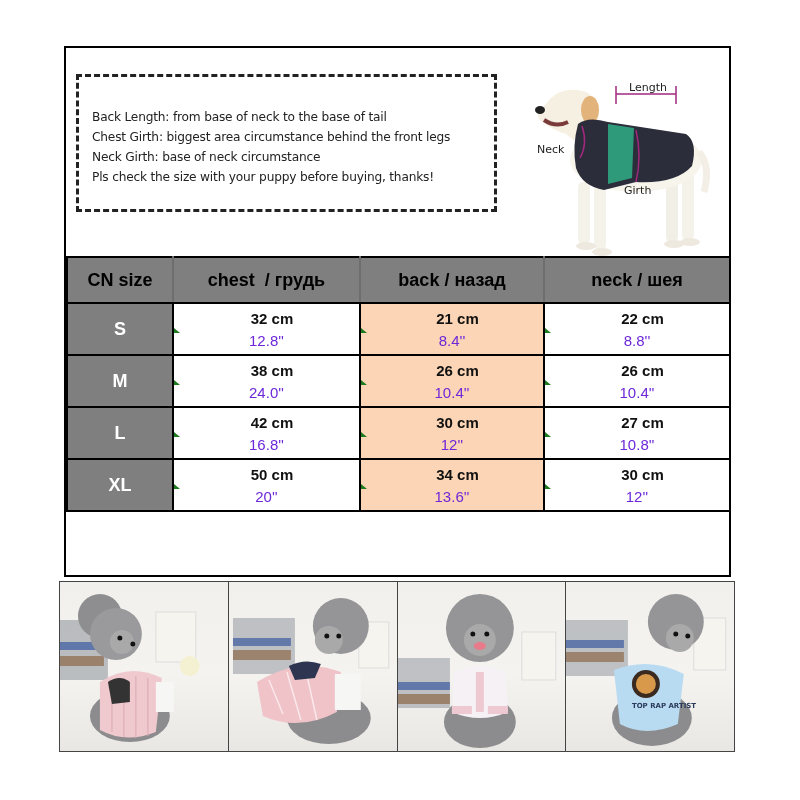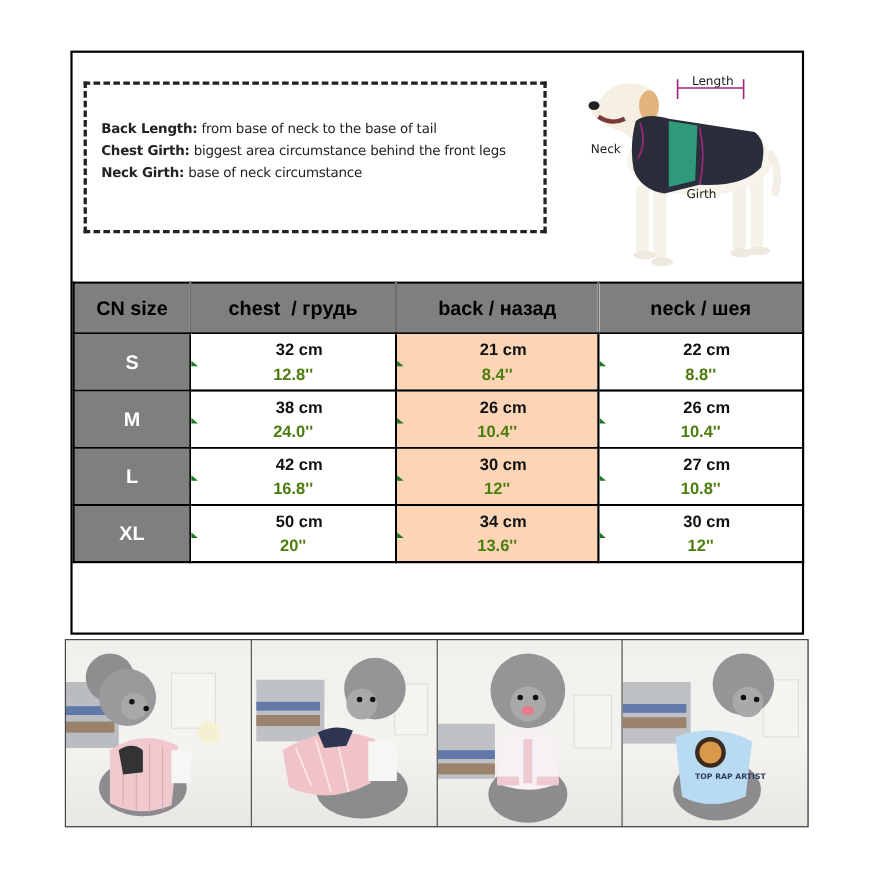--- a/index.html
+++ b/index.html
@@ -10,43 +10,43 @@
     border: 2px solid #000; background: #fff;
   }
   .info-area { position: absolute; left: 0; top: 0; width: 663px; height: 208px; }
   .dashed-box {
     position: absolute; left: 10px; top: 26px; width: 421px; height: 138px;
     border: 3px dashed #222; box-sizing: border-box;
     padding: 30px 0 0 13px;
     font-family: "DejaVu Sans", sans-serif; font-size: 12.2px; line-height: 20px; color: #222;
   }
   .dashed-box .line { white-space: nowrap; letter-spacing: -0.2px; }
-  .dashed-box b { font-weight: bold; }
-
-  .dog-illustration { position: absolute; left: 450px; top: 10px; width: 200px; height: 190px; }
+  .dashed-box b { font-weight: normal; }
+
+  .dog-illustration { position: absolute; left: 450px; top: 24px; width: 200px; height: 190px; }
   .dog-label { position: absolute; font-family: "DejaVu Sans", sans-serif; font-size: 11px; color: #222; }
 
   .size-table {
     position: absolute; left: 0; top: 208px; width: 663px; border-collapse: collapse;
     table-layout: fixed;
   }
   .size-table th, .size-table td { border: 2px solid #000; text-align: center; padding: 0; position: relative; }
   .size-table th {
     background: #7f7f7f; color: #000000; font-weight: bold; font-size: 18px; height: 44px;
     border-left-color: #6e6e6e; border-right-color: #6e6e6e;
   }
   .size-table th:first-child { border-left-color: #000; }
   .size-table th:last-child { border-right-color: #000; margin-left: 15px; }
   .size-table td.size-cell {
     background: #7f7f7f; color: #fff; font-weight: bold; font-size: 18px; height: 50px;
   }
   .size-table td.val { background: #fff; }
   .size-table td.val.back { background: #fbd5b5; }
   .cm { font-weight: bold; font-size: 15px; color: #111; line-height: 22px; margin-top: 1px; margin-left: 11px; }
-  .inch { font-weight: bold; font-size: 15px; color: #4d7c0f; line-height: 22px; }
+  .inch { font-weight: normal; font-size: 15px; color: #6d28d9; line-height: 22px; }
   .tri {
     position: absolute; left: 0; top: 24px; width: 0; height: 0;
     border-left: 6px solid #1e7a1e; border-top: 5px solid transparent;
   }
 
   .photo-strip {
     position: absolute; left: 59px; top: 581px; width: 674px; height: 169px;
     border: 1px solid #444; display: flex; background: #444; gap: 1px;
   }
   .photo {
@@ -58,20 +58,21 @@
 </head>
 <body>
 
 <div class="frame">
 
   <div class="info-area">
     <div class="dashed-box">
       <div class="line"><b>Back Length:</b><span> from base of neck to the base of tail</span></div>
       <div class="line"><b>Chest Girth:</b><span> biggest area circumstance behind the front legs</span></div>
       <div class="line"><b>Neck Girth:</b><span> base of neck circumstance</span></div>
+      <div class="line"><b>Pls check the size with your puppy before buying, thanks!</b></div>
     </div>
 
     <div class="dog-illustration">
       <svg viewBox="0 0 200 190" width="200" height="190">
 
         <rect x="62" y="110" width="12" height="62" rx="5" fill="#f5f2ea"></rect>
         <rect x="78" y="112" width="12" height="66" rx="5" fill="#f5f2ea"></rect>
         <rect x="150" y="100" width="12" height="70" rx="5" fill="#f2efe6"></rect>
         <rect x="166" y="96" width="12" height="72" rx="5" fill="#f5f2ea"></rect>
         <ellipse cx="70" cy="174" rx="10" ry="4" fill="#eee9df"></ellipse>

